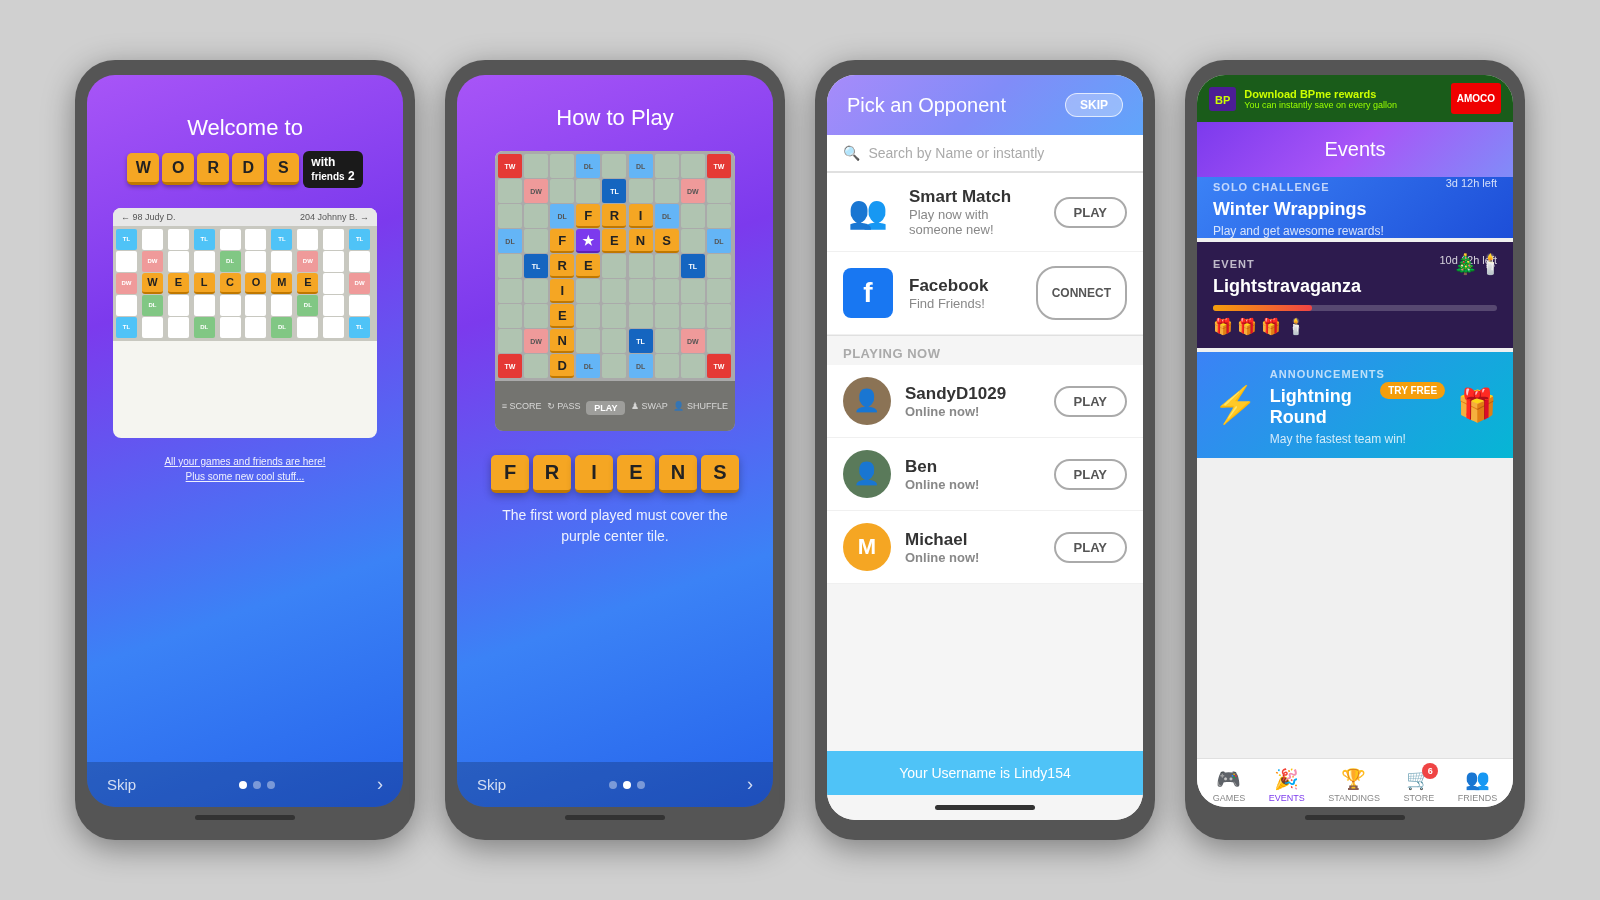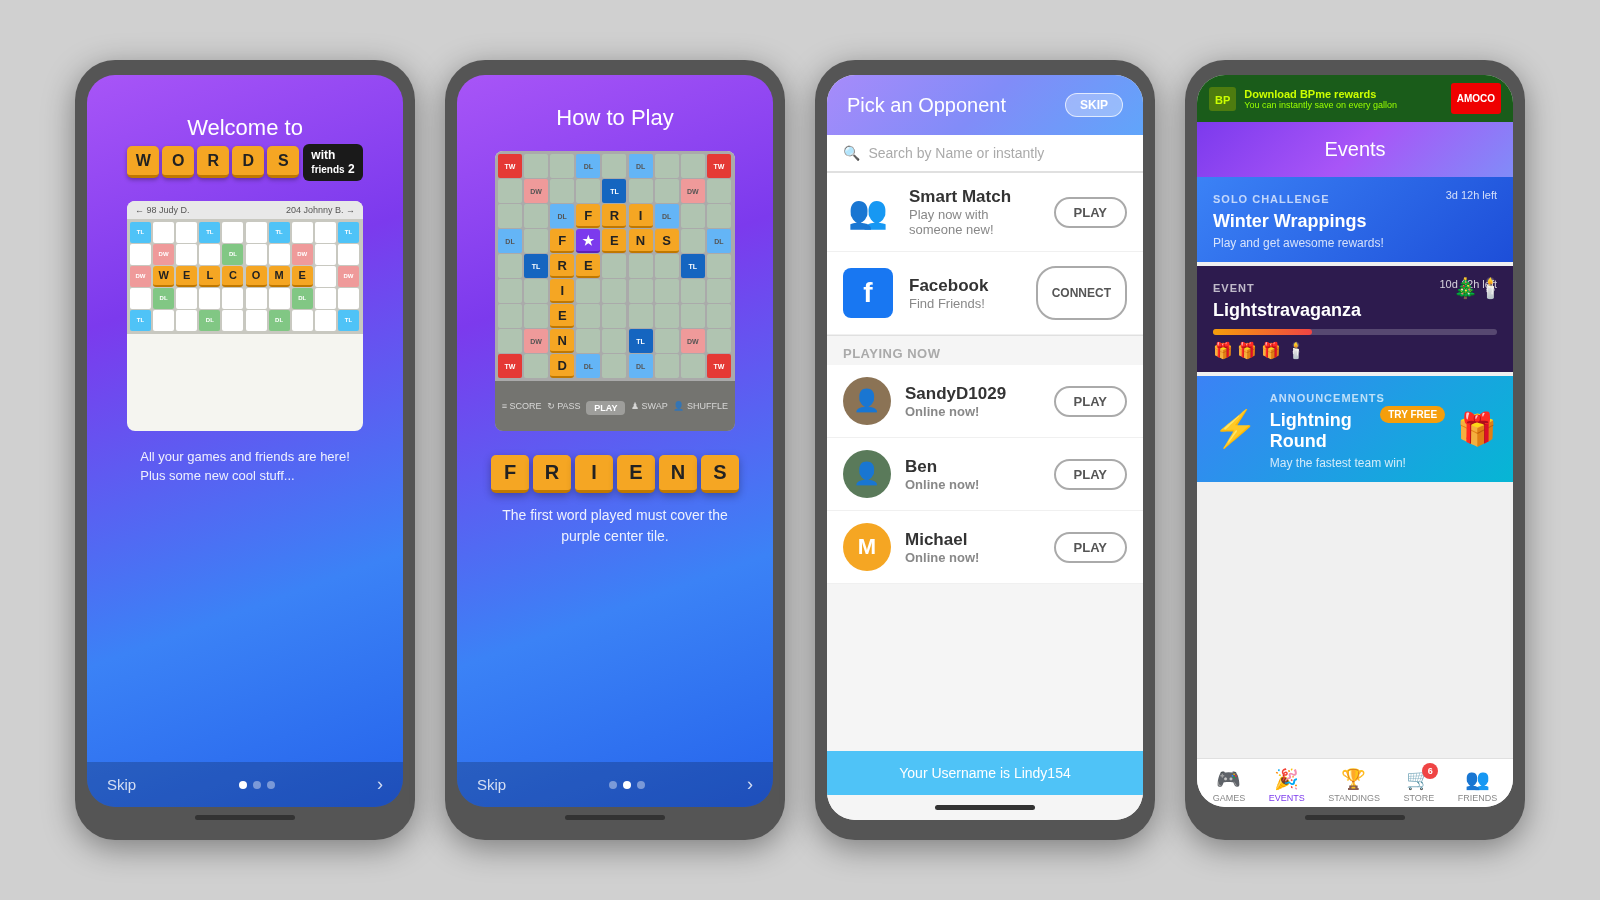--- a/index.html
+++ b/index.html
@@ -56,21 +56,21 @@
       display: flex;
       flex-direction: column;
       align-items: center;
       flex: 1;
       padding: 40px 20px 10px 20px;
     }
     .welcome-text {
       color: white;
       font-size: 22px;
       font-weight: 300;
-      margin-bottom: 3px;
+      margin-bottom: 10px;
     }
     .wwf-logo {
       display: flex;
       align-items: center;
       margin-bottom: 20px;
     }
     .wwf-letters {
       display: flex;
       gap: 3px;
     }
@@ -98,21 +98,21 @@
       margin-left: 4px;
       line-height: 1.2;
     }
     .wwf-with-friends span {
       color: white;
       font-size: 10px;
     }
     .game-board-preview {
       background: #f5f5f0;
       border-radius: 8px;
-      width: 236px;
+      width: 264px;
       height: 230px;
       margin-bottom: 16px;
       overflow: hidden;
       position: relative;
     }
     .board-header {
       background: #e8e8e8;
       padding: 4px 8px;
       display: flex;
       justify-content: space-between;
@@ -136,22 +136,24 @@
     .board-cell.letter {
       background: #f5a623;
       color: #222;
       font-weight: 900;
       font-size: 11px;
       border-bottom: 2px solid #c07800;
       border-radius: 3px;
     }
     .welcome-desc {
       color: rgba(255,255,255,0.9);
-      font-size: 13px;
+      font-size: 10px;
+      text-align: center;
       line-height: 1.5;
+      text-decoration: underline;
     }
     .phone-footer {
       background: rgba(0,0,0,0.2);
       padding: 12px 20px;
       display: flex;
       justify-content: space-between;
       align-items: center;
     }
     .skip-text {
       color: rgba(255,255,255,0.8);
@@ -411,21 +413,21 @@
     .events-header {
       background: linear-gradient(135deg, #7c3aed, #a855f7, #818cf8);
       padding: 16px;
       text-align: center;
       color: white;
       font-size: 20px;
       font-weight: 400;
     }
     .solo-challenge-card {
       background: linear-gradient(135deg, #3b82f6, #1d4ed8);
-      padding: 12px 16px;
+      padding: 0 16px;
     }
     .event-type-label {
       color: rgba(255,255,255,0.7);
       font-size: 11px;
       font-weight: 600;
       letter-spacing: 1px;
     }
     .event-time-right {
       float: right;
       color: rgba(255,255,255,0.8);
@@ -830,21 +832,21 @@
       <div class="phone3-footer">
         <div style="width:100px;height:5px;background:#333;border-radius:3px;margin:0 auto;"></div>
       </div>
     </div>
   </div>
 
   <div class="phone">
     <div class="phone-screen phone4-screen">
 
       <div class="ad-banner">
-        <div style="background:#4d7c0f;padding:3px 6px;border-radius:3px;">
+        <div style="background:#4c1d95;padding:3px 6px;border-radius:3px;">
           <span style="color:#ccff00;font-weight:900;font-size:11px;">BP</span>
         </div>
         <div>
           <div style="color:#ccff00;font-size:11px;font-weight:700;">Download BPme rewards</div>
           <div style="color:#99ff00;font-size:9px;">You can instantly save on every gallon</div>
         </div>
         <div style="margin-left:auto;background:#ef0000;color:white;font-size:10px;padding:10px 6px;border-radius:3px;font-weight:700;">AMOCO</div>
       </div>
 
       <div class="events-header">

